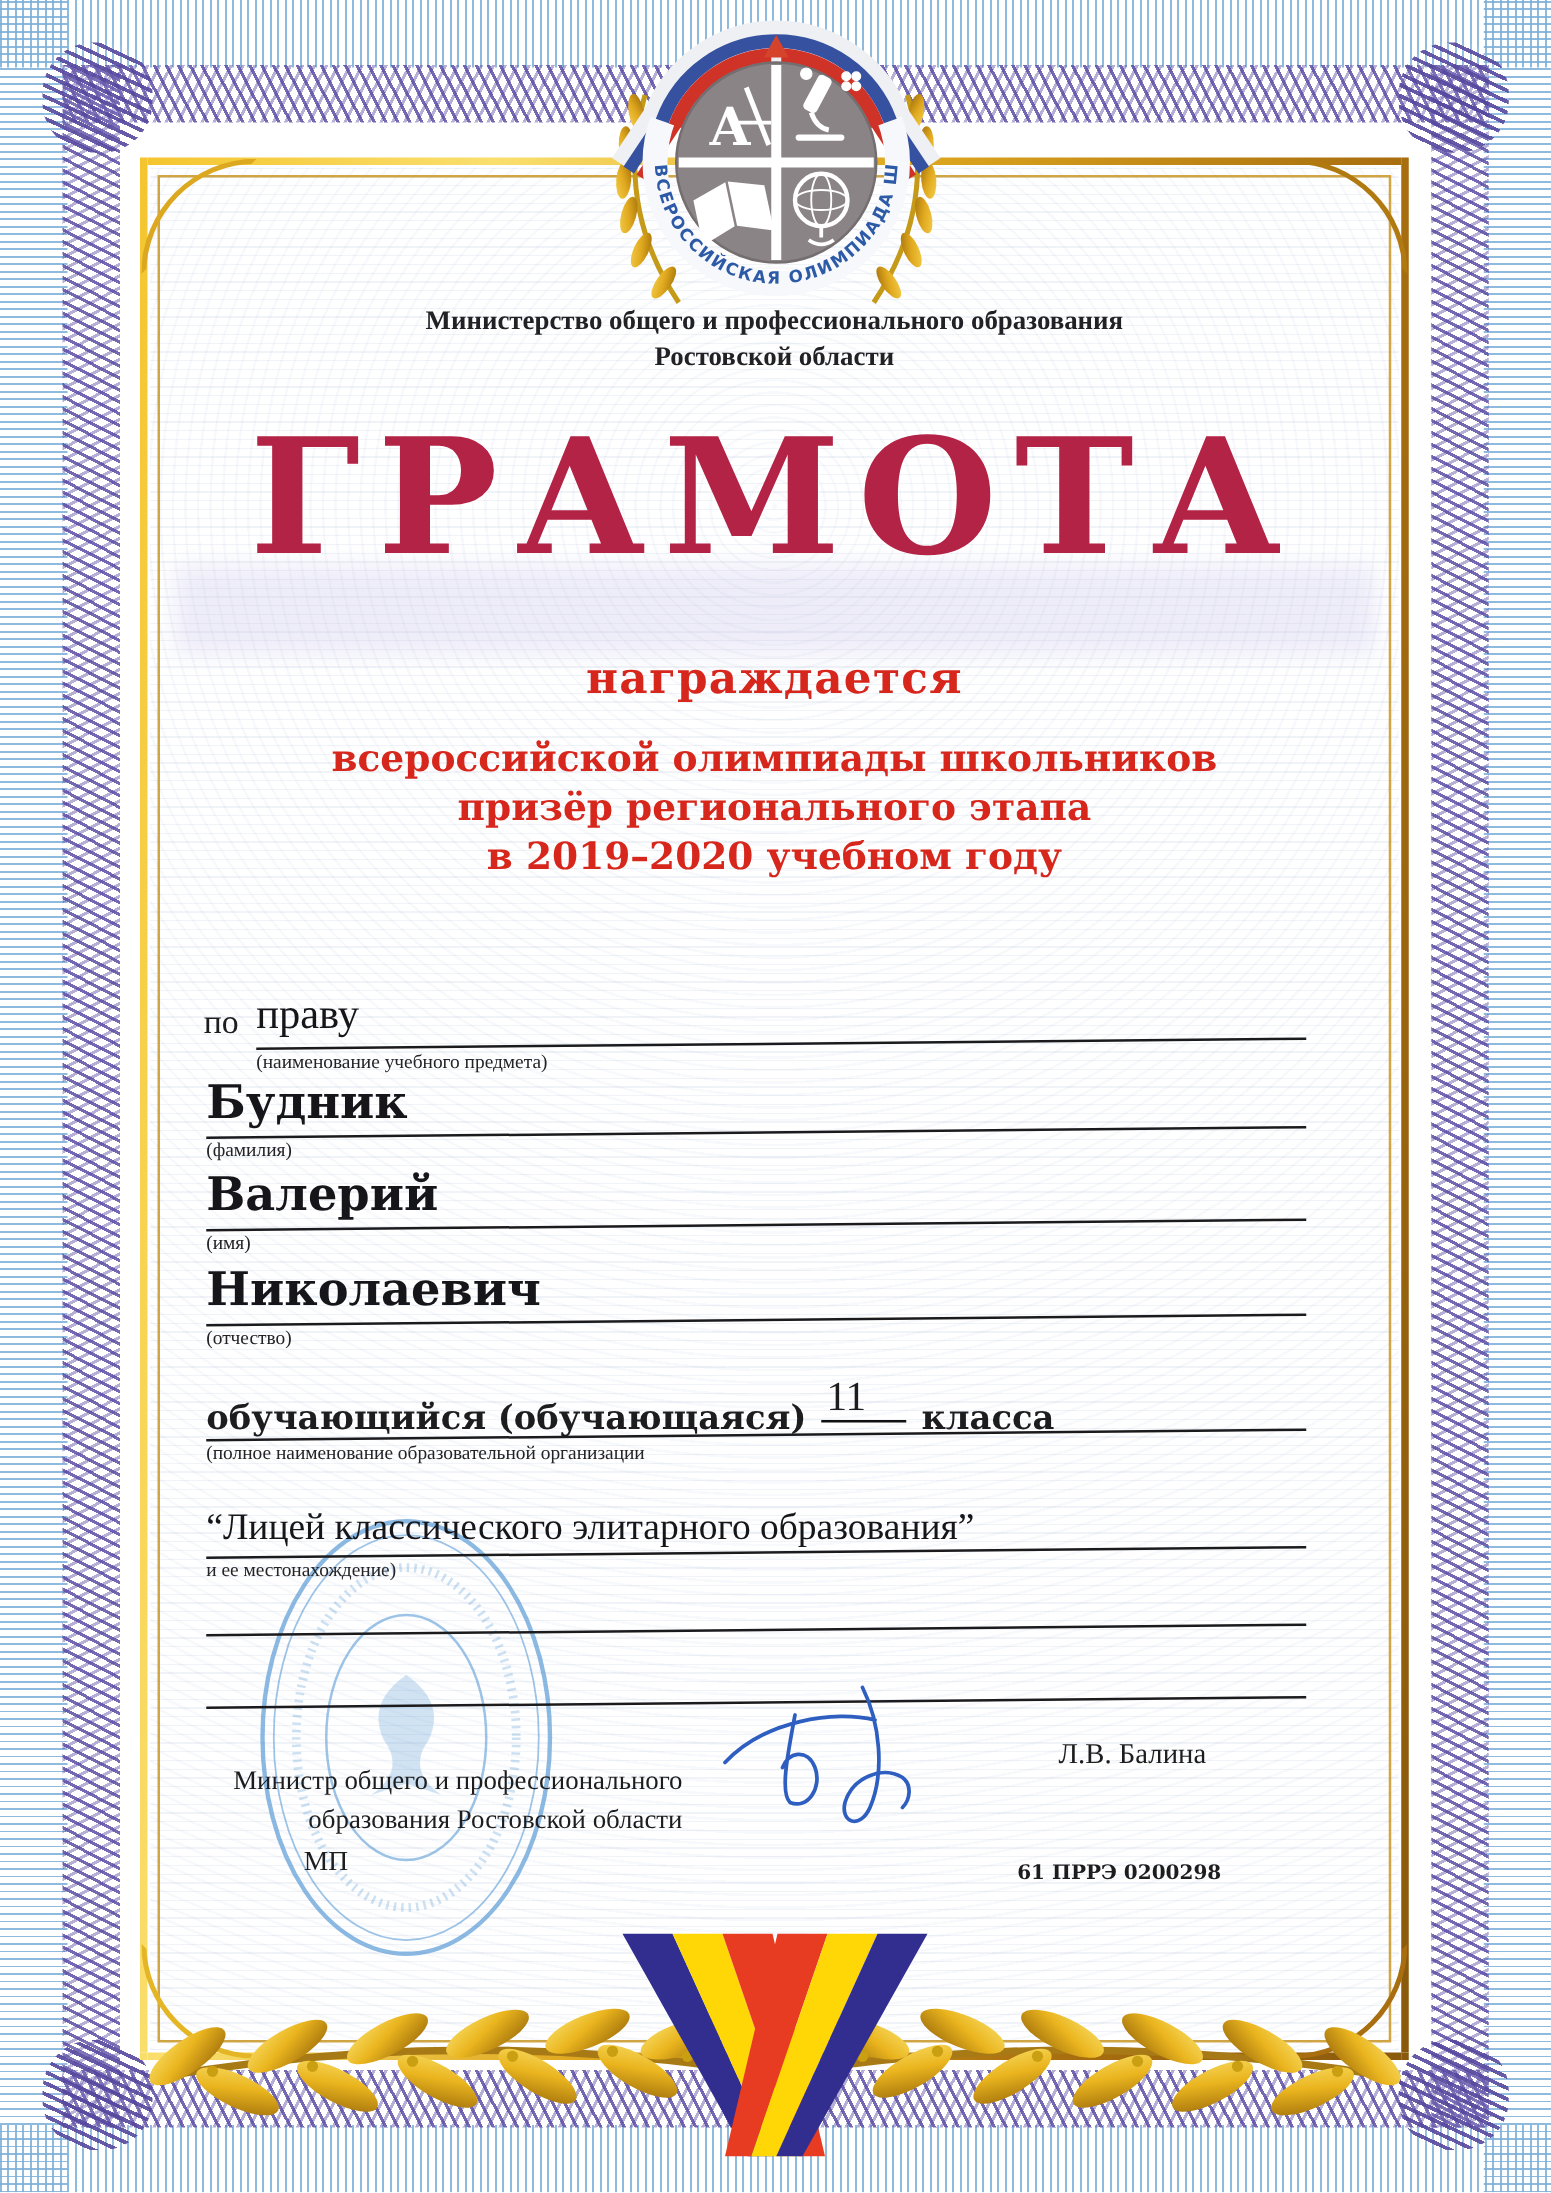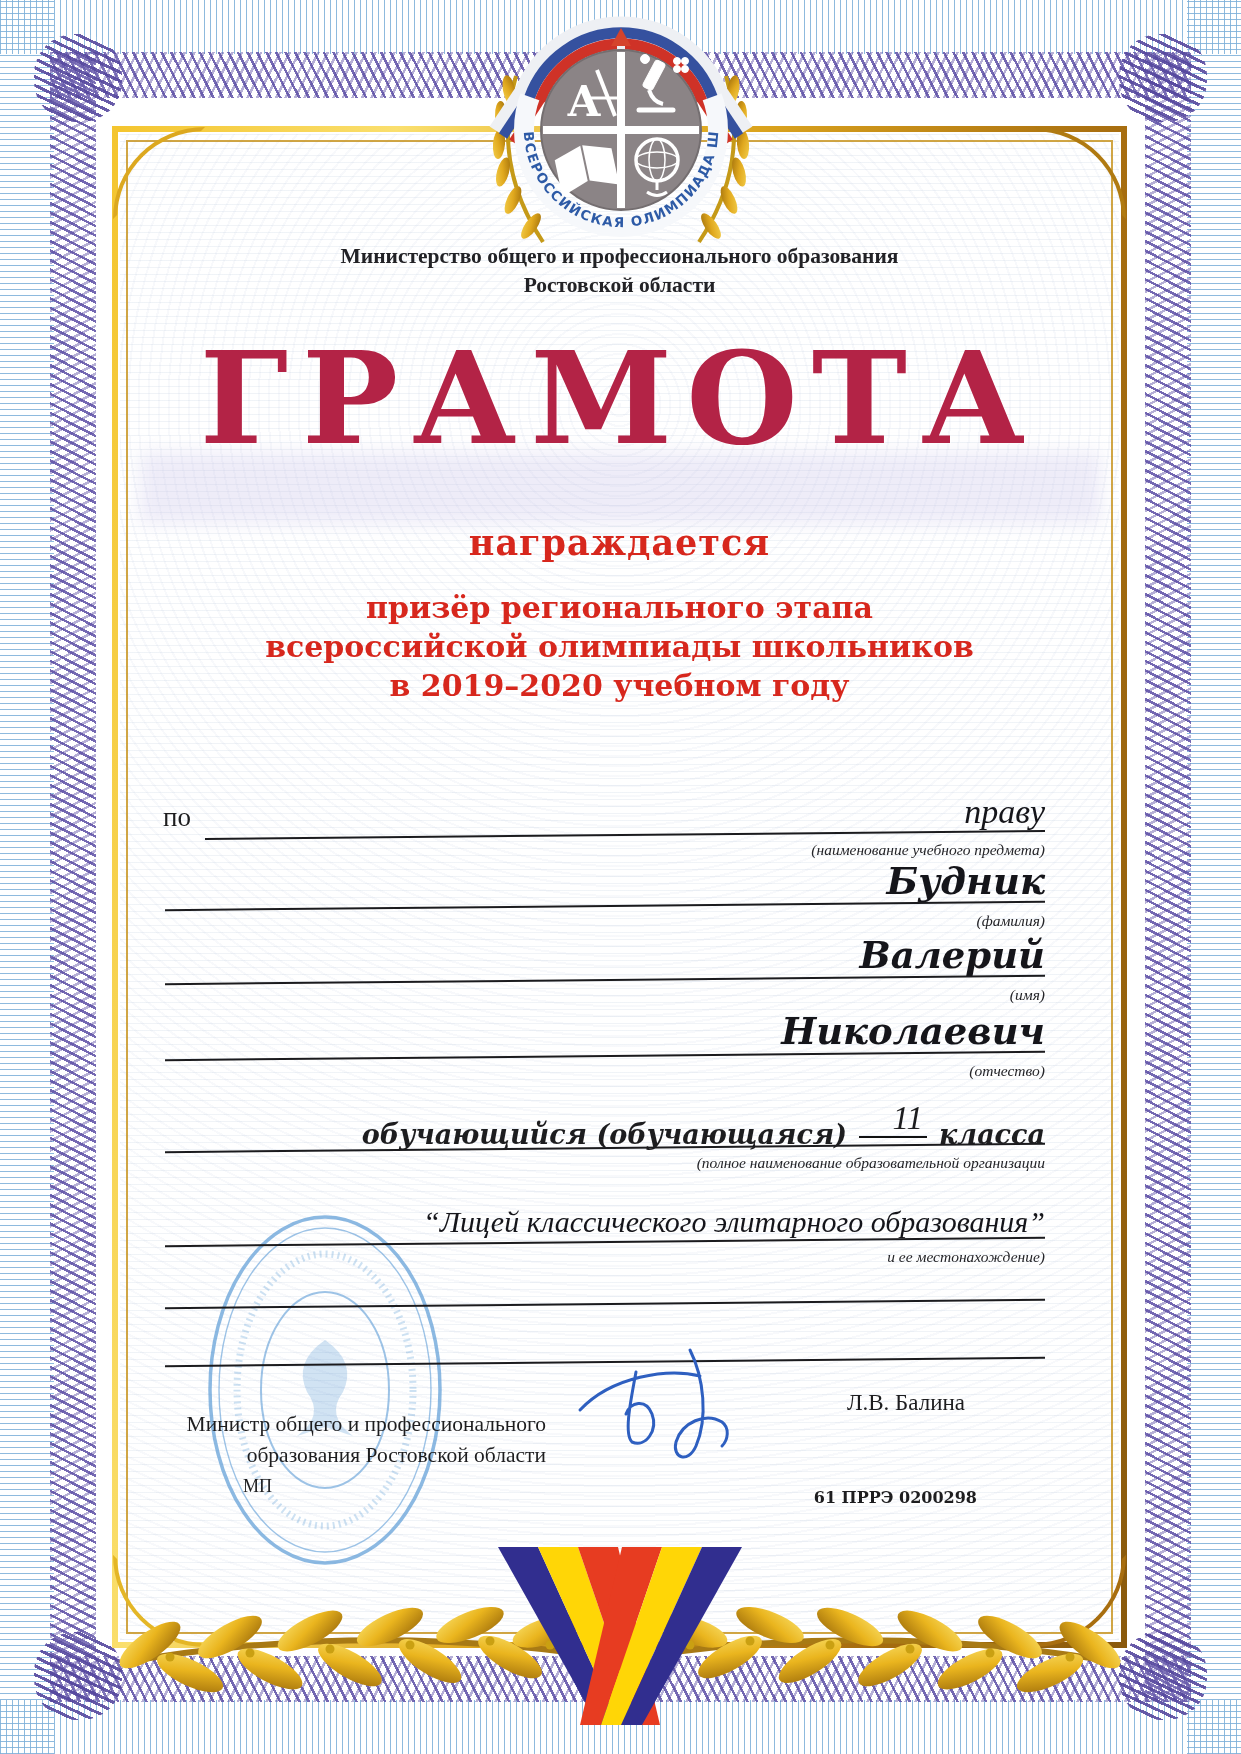--- a/index.html
+++ b/index.html
@@ -56,37 +56,37 @@
   .issuer { top:242px; font-family:Liberation Serif, serif; font-weight:bold;
     font-size:21.5px; line-height:29px; color:#222226; }
   .diploma-title { top:334px; font-family:"DejaVu Serif", serif; font-weight:bold;
     font-size:128px; letter-spacing:14px; color:#b32346; line-height:1;
     text-shadow:1px 1px 0 rgba(255,255,255,.55); }
   .awarded { top:522px; font-family:"DejaVu Serif", serif; font-weight:bold;
     font-size:35px; color:#d7271d; letter-spacing:1px; }
   .reasons { top:588px; font-family:"DejaVu Serif", serif; font-weight:bold;
     font-size:30px; line-height:39px; color:#d7271d; }
   
-  .frow { position:absolute; left:165px; width:880px; text-align:right; z-index:5;font-style:italic; }
+  .frow { position:absolute; left:165px; width:880px; text-align:left; z-index:5; }
   .frow-narrow { left:205px; width:840px; }
   .fvalue { font-size:34px; line-height:1.08; color:#15151a; }
   .v-name { font-family:"DejaVu Serif", serif; font-weight:bold; font-size:37px; }
   .v-org  { font-size:30px; }
   .frule  { height:0; border-top:2px solid #1b1b1e; transform:rotate(-0.55deg); margin-top:3px; }
   .fcaption { font-size:15.5px; margin-top:5px; color:#242428; }
   .rule-empty { position:absolute; left:165px; width:880px; height:0; z-index:5;
     border-top:2px solid #1b1b1e; transform:rotate(-0.55deg); }
   .subject-prefix { position:absolute; left:163px; top:802px; font-size:27px; z-index:5; }
   .student-row { top:1090px; }
   .st-bold { font-family:"DejaVu Serif", serif; font-weight:bold; font-size:27px; }
   .grade-underline { display:inline-block; min-width:60px; border-bottom:2.5px solid #111;
     font-size:33px; margin:12px 12px; padding:0 4px 1px; line-height:1; vertical-align:bottom; }
   
   .minister-title { left:166px; top:1368px; width:380px; font-size:21.5px; line-height:31px; text-align:right;margin-top:41px; }
-  .mp-label { left:243px; top:1476px; font-size:18px; }
+  .mp-label { left:243px; top:1476px; font-size:22px; }
   .minister-name { right:276px; top:1390px; font-size:23px; }
   .serial-number { right:264px; top:1452px; font-size:16px; font-family:"DejaVu Serif", serif; font-weight:bold;margin-top:36px; }
   
   .emblem-wrap   { position:absolute; left:50%; margin-left:-240px; top:4px; width:480px; height:260px; z-index:8; }
   .seal-wrap     { position:absolute; left:200px; top:1205px; width:250px; height:370px; z-index:4; }
   .signature-wrap{ position:absolute; left:572px; top:1342px; width:200px; height:140px; z-index:6; }
   .garland-wrap  { position:absolute; left:95px;  top:1545px; width:1050px; height:192px; z-index:7; }
 </style>
 </head>
 <body>
@@ -205,22 +205,22 @@
 
   <div class="tx center-band issuer">
     <div>Министерство общего и профессионального образования</div>
     <div>Ростовской области</div>
   </div>
 
   <div class="tx center-band diploma-title">ГРАМОТА</div>
 
   <div class="tx center-band awarded">награждается</div>
   <div class="tx center-band reasons">
+    <div>всероссийской олимпиады школьников</div>
     <div>призёр регионального этапа</div>
-    <div>всероссийской олимпиады школьников</div>
     <div>в 2019–2020 учебном году</div>
   </div>
 
   <div class="subject-prefix">по</div>
   <div class="frow frow-narrow" style="top:794px">
     <div class="fvalue">праву</div>
     <div class="frule"></div>
     <div class="fcaption">(наименование учебного предмета)</div>
   </div>
 

